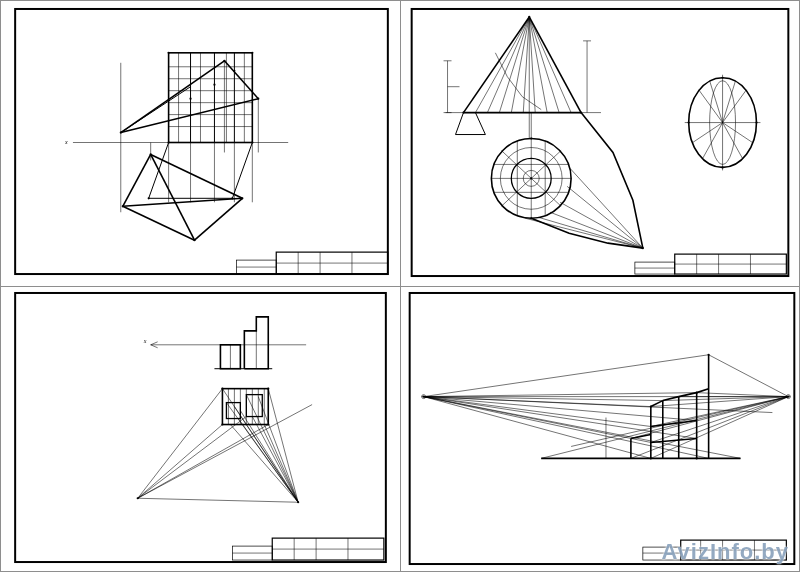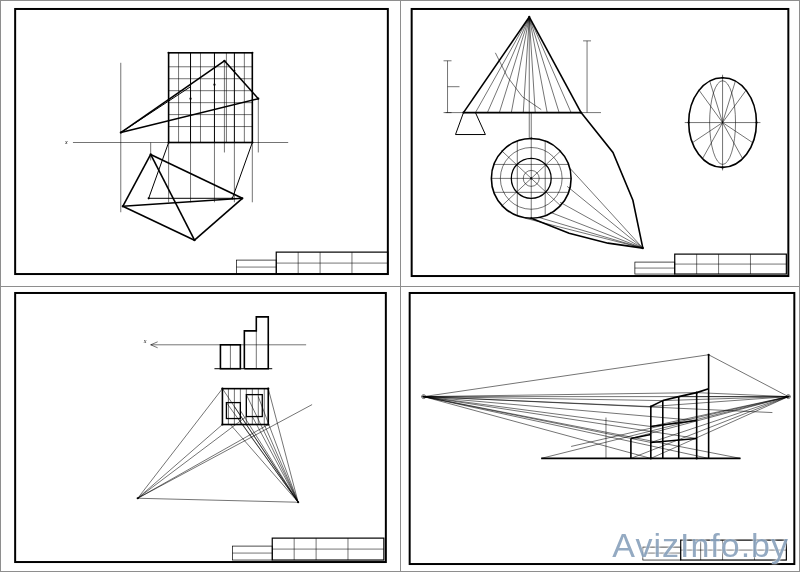--- a/index.html
+++ b/index.html
@@ -19,22 +19,22 @@
     box-sizing:border-box;
     background:#fff;
     border-right:1px solid #8e8e8e;
     border-bottom:1px solid #8e8e8e;
   }
   .sheet:nth-child(2n){border-right:none;}
   .sheet svg{width:100%;height:100%;display:block;}
   .watermark{
     position:absolute;
     right:10px;bottom:6px;
-    font-weight:normal;
-    font-size:34px;
+    font-weight:bold;
+    font-size:22px;
     letter-spacing:1px;
     opacity:.92;
     text-shadow:0 0 3px #ffffff,0 0 1px #ffffff;
     font-family:"Liberation Sans",sans-serif;
     pointer-events:none;
   }
 </style>
 </head>
 <body>
 

